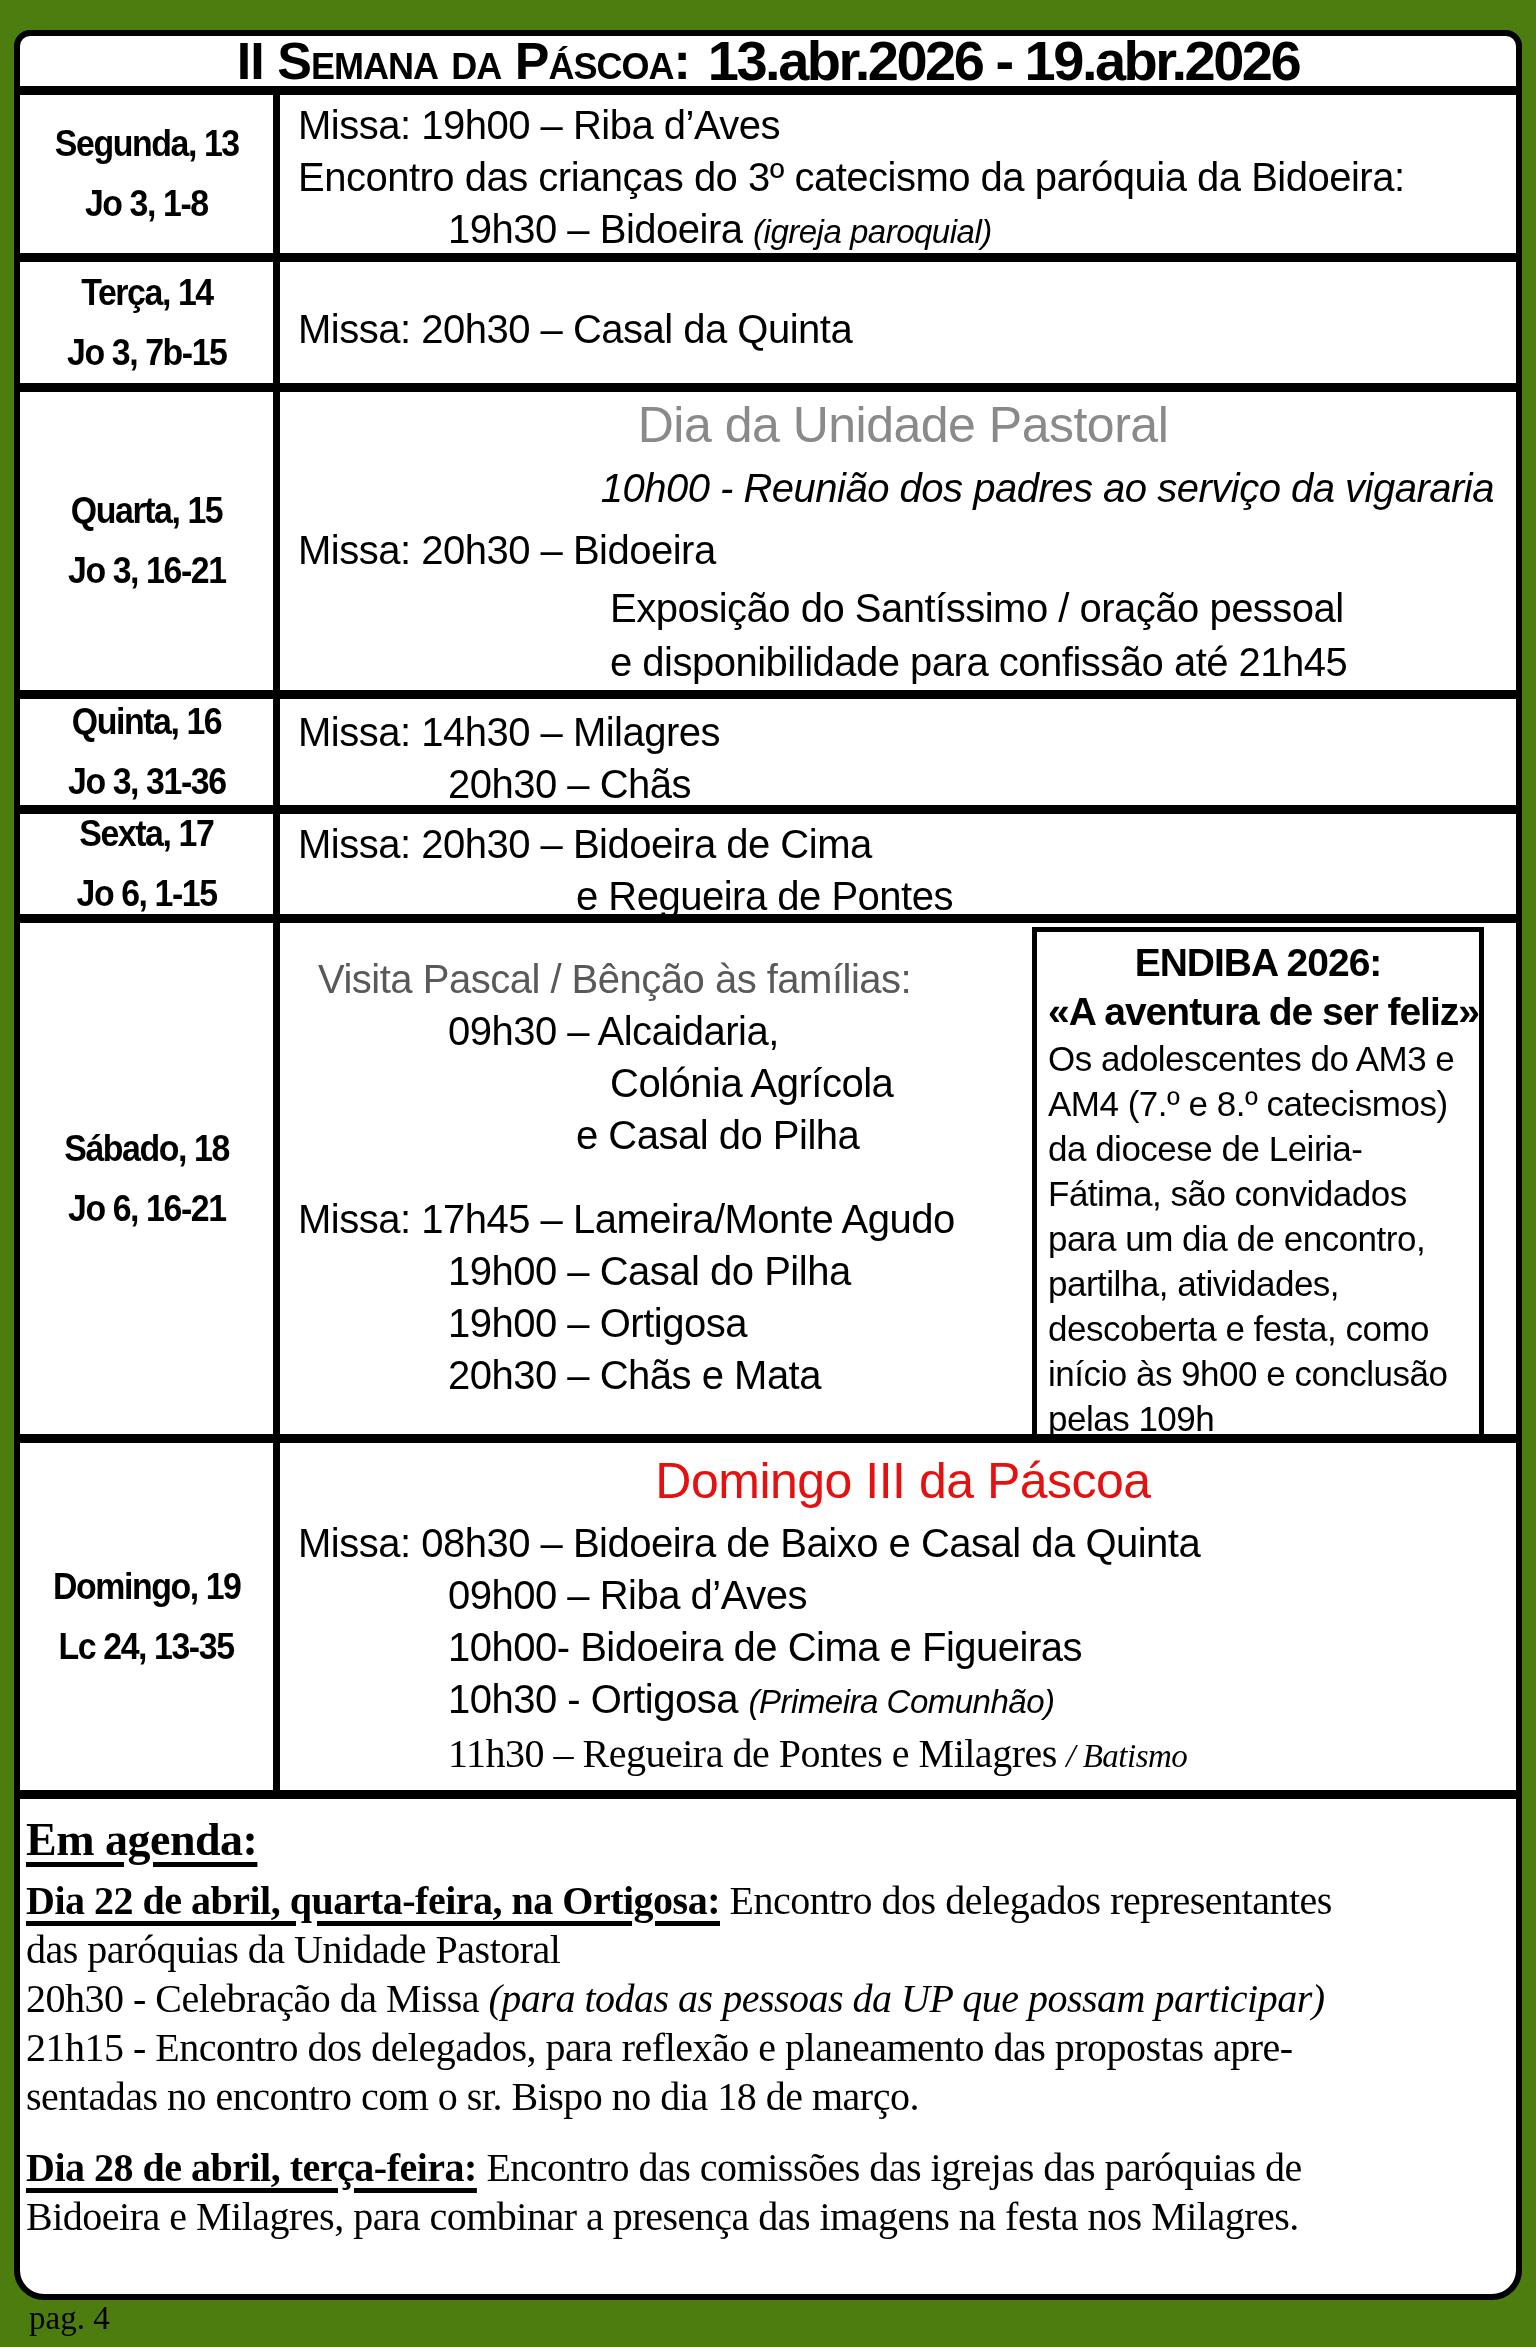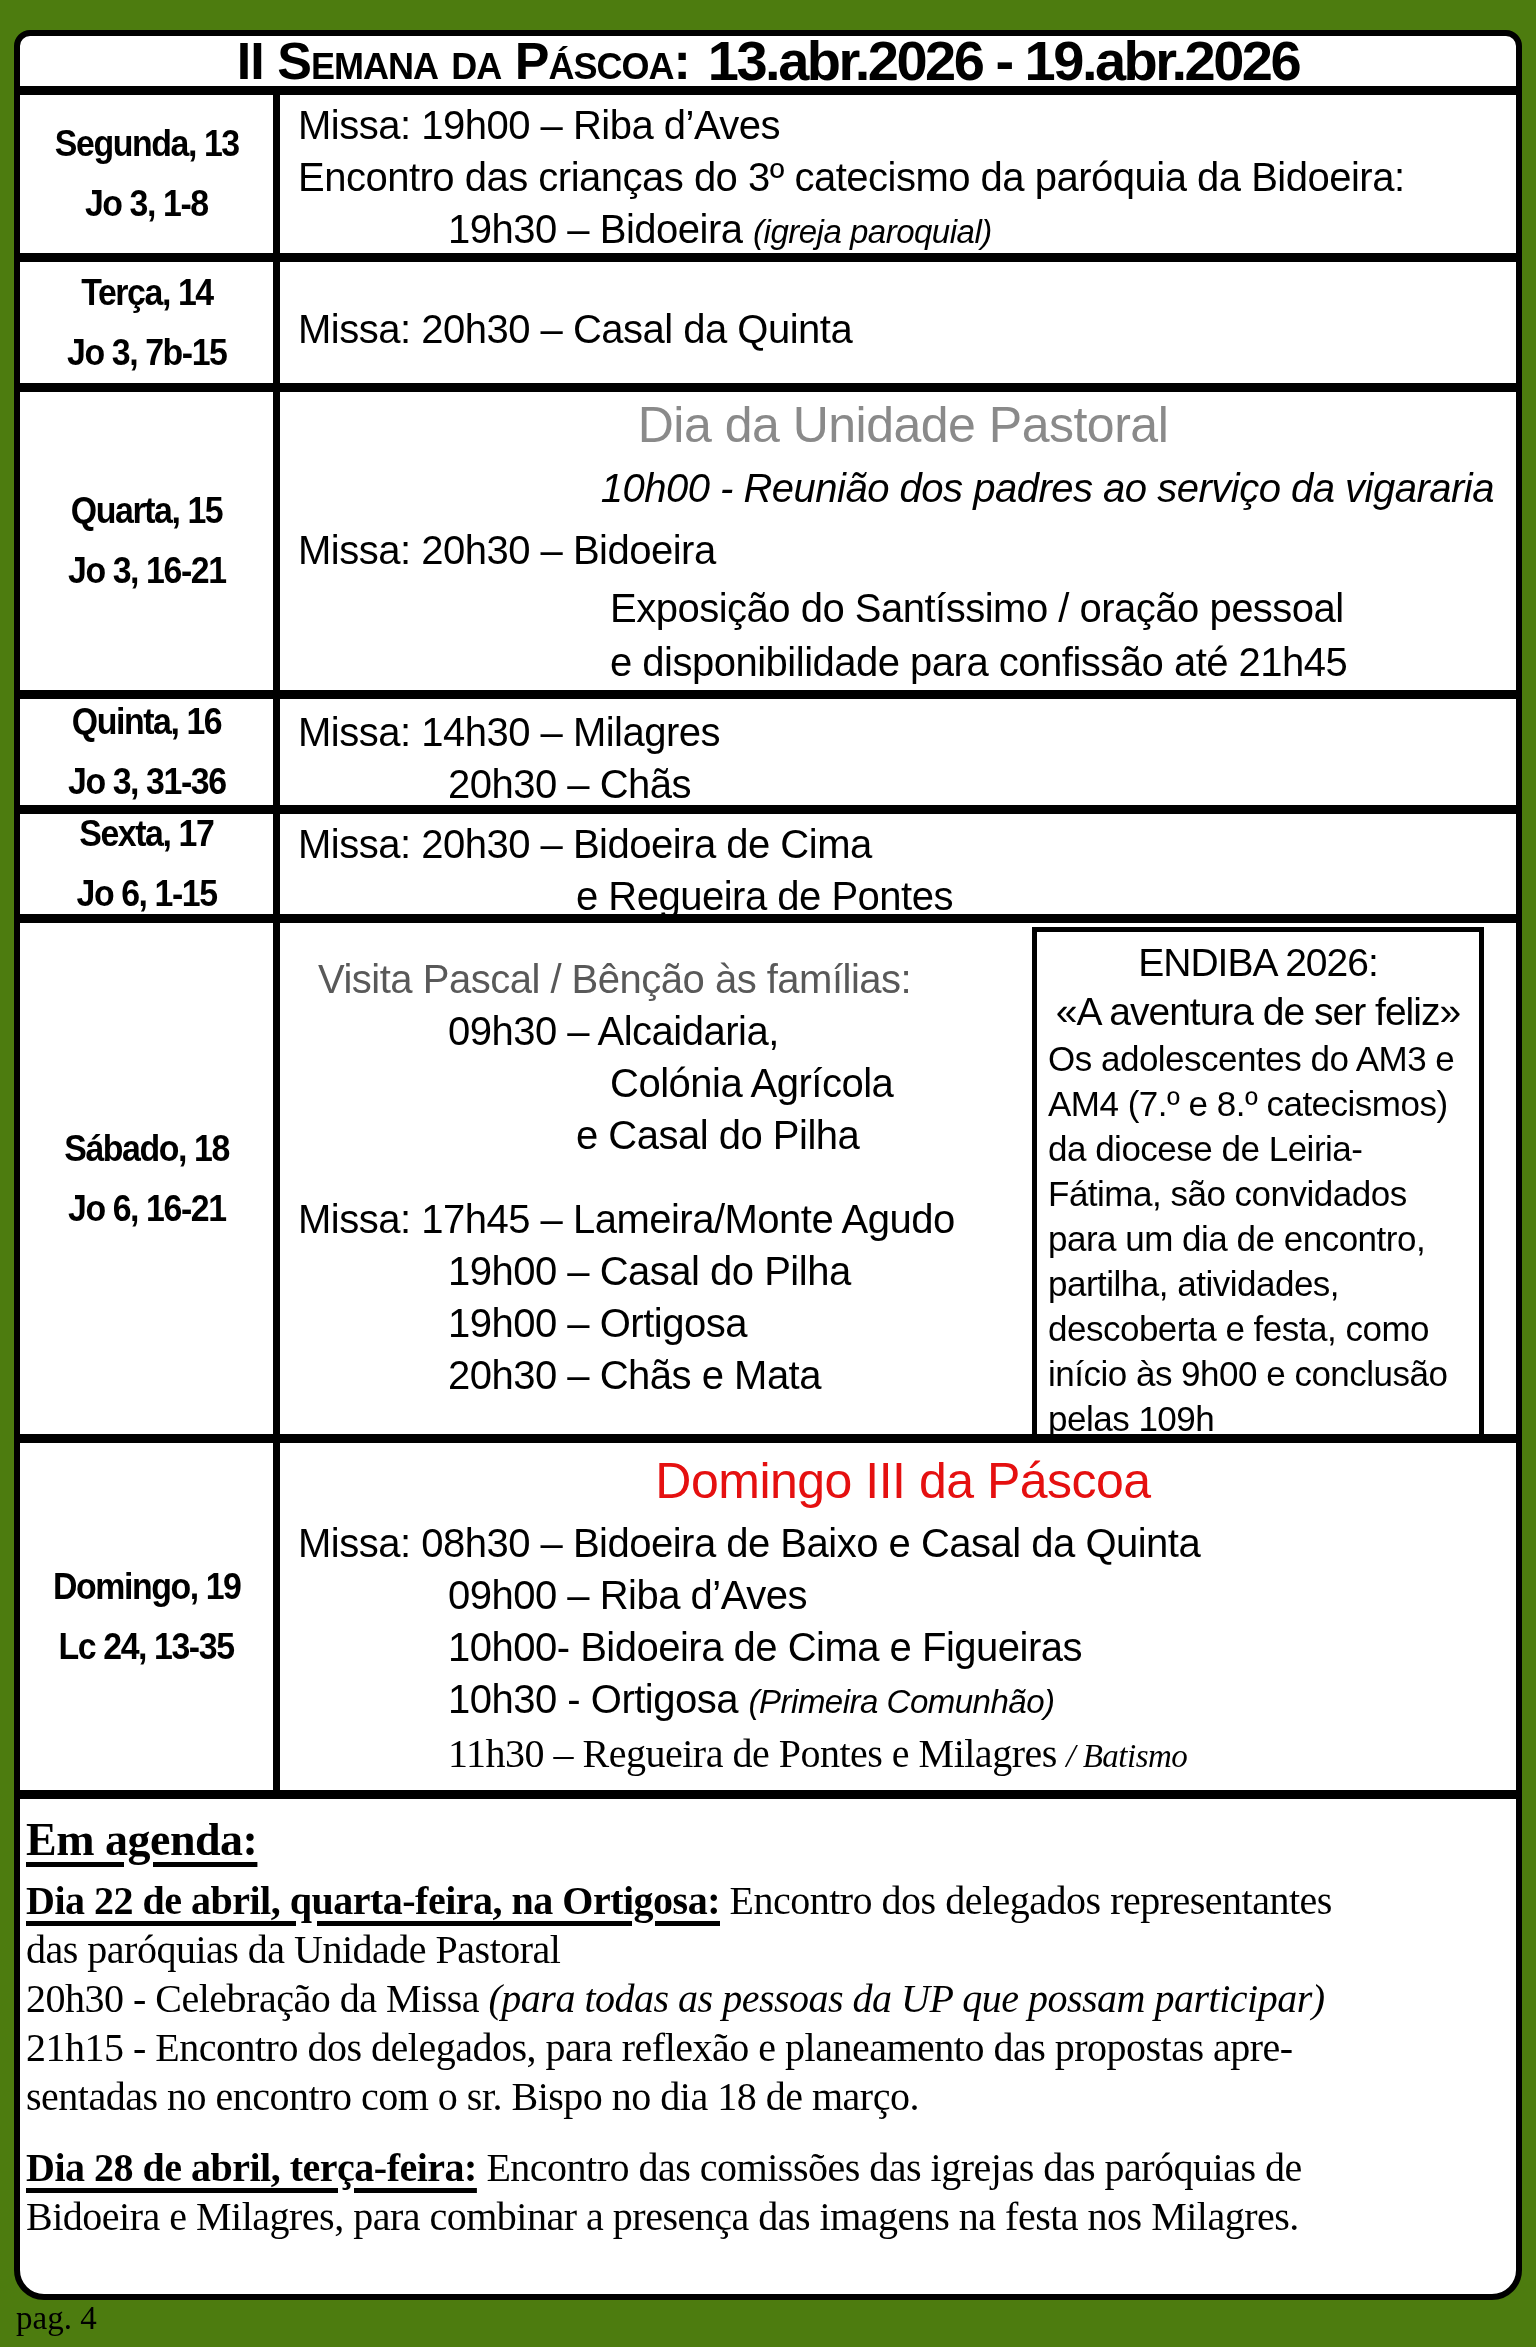--- a/index.html
+++ b/index.html
@@ -29,33 +29,33 @@
   .s-n{}
   .s-i{font-style:italic;}
   .s-is{font-style:italic;font-size:33px;}
   .s-gray{color:#595959;}
   .s-gray-lg{color:#8a8a8a;font-size:50px;line-height:58px;}
   .s-red-lg{color:#e51010;font-size:50px;line-height:60px;}
   
   .endiba-box{width:452px;flex:none;border:5px solid #000;border-bottom:none;margin-right:24px;
               box-sizing:border-box;padding:6px 11px 0 11px;font-size:35px;line-height:45px;
               letter-spacing:-0.5px;overflow:hidden;}
-  .endiba-h{font-weight:normal;text-align:center;font-size:39px;line-height:49px;letter-spacing:-1px;
+  .endiba-h{font-weight:bold;text-align:center;font-size:39px;line-height:49px;letter-spacing:-1px;
             white-space:nowrap;}
   .endiba-line{white-space:nowrap;}
   
   .agenda{padding:16px 6px 0 6px;font-family:"Liberation Serif","DejaVu Serif",serif;
           font-size:40px;line-height:49px;letter-spacing:-0.5px;}
   .agenda-h{display:inline-block;font-weight:bold;font-size:46px;margin-bottom:12px;
             text-decoration:underline;text-decoration-thickness:5px;text-underline-offset:7px;}
   .agenda-p{margin:0;}
   .agenda-line{white-space:nowrap;}
   .s-bu{font-weight:bold;text-decoration:underline;text-decoration-thickness:5px;
         text-underline-offset:7px;}
-  .pag{position:absolute;left:16px;top:2300px;font-family:"Liberation Serif","DejaVu Serif",serif;
+  .pag{position:absolute;left:29px;top:2300px;font-family:"Liberation Serif","DejaVu Serif",serif;
        font-size:33px;}
 </style>
 </head>
 <body>
 
 <div id="canvas">
   <div class="sheet">
 
     <div class="title-bar">
       <span class="title-red">II Semana da Páscoa:</span>

